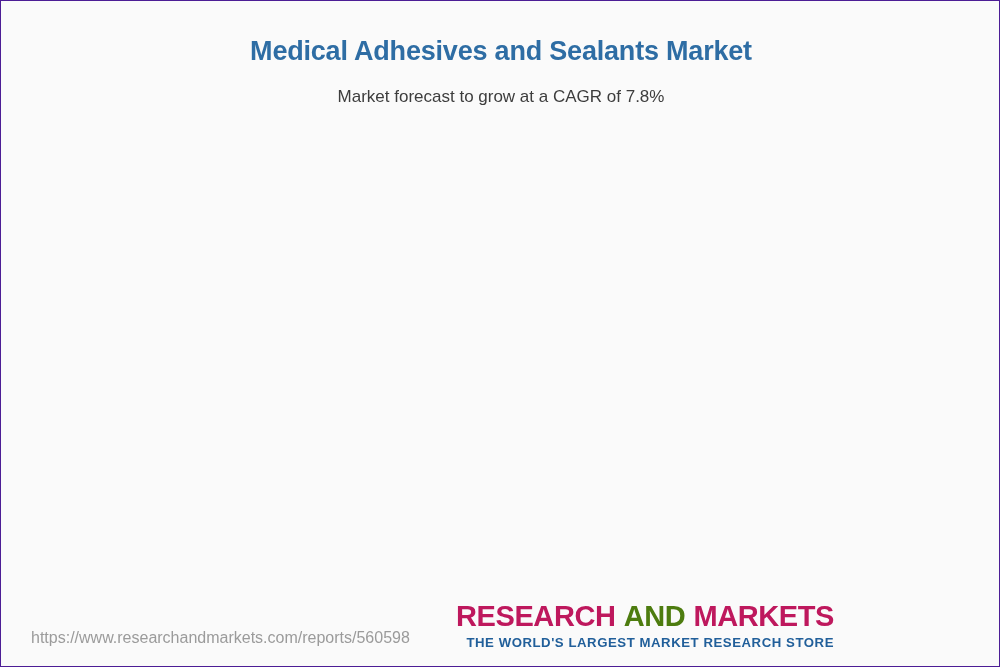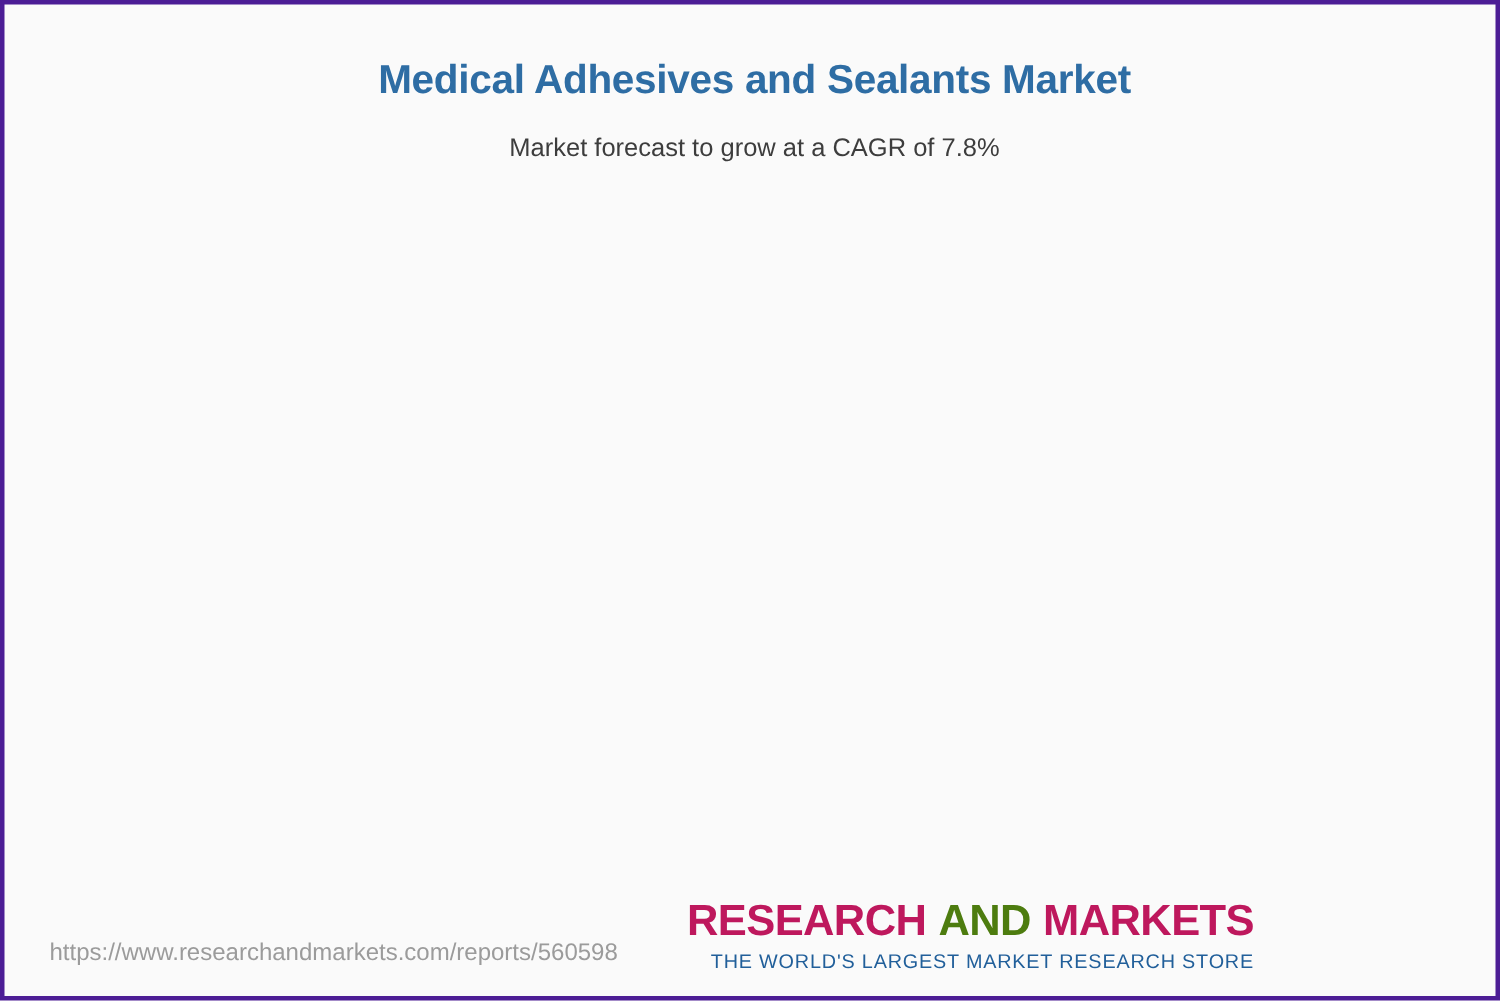--- a/index.html
+++ b/index.html
@@ -14,21 +14,21 @@
     overflow: hidden;
     font-family: "Liberation Sans", sans-serif;
   }
 
   .infographic-card {
     position: relative;
     width: 1000px;
     height: 667px;
     box-sizing: border-box;
     background: #fafafa;
-    border: 3px solid #4c1d95;
+    border: 1px solid #4c1d95;
     overflow: hidden;
   }
 
   
   .header-block {
     position: absolute;
     left: 0;
     top: 33px;
     width: 1000px;
     text-align: center;
@@ -95,21 +95,21 @@
     font-weight: bold;
     letter-spacing: -0.4px;
     line-height: 32px;
     white-space: nowrap;
   }
   .brand-word-research,
   .brand-word-markets { color: #be185d; }
   .brand-word-and { color: #4d7c0f; }
   .brand-tagline {
     font-size: 13.2px;
-    font-weight: normal;
+    font-weight: bold;
     color: #215f9a;
     letter-spacing: 0.55px;
     line-height: 18px;
     white-space: nowrap;
     padding-top: 2px;
   }
 </style>
 </head>
 <body>
 

